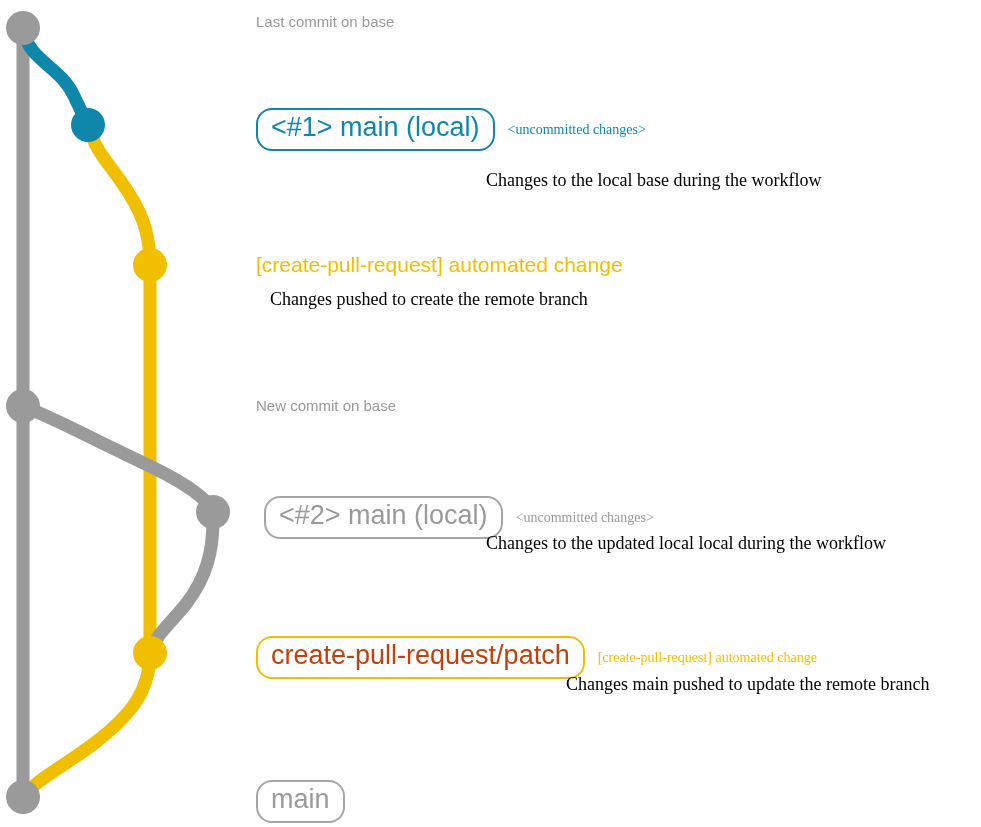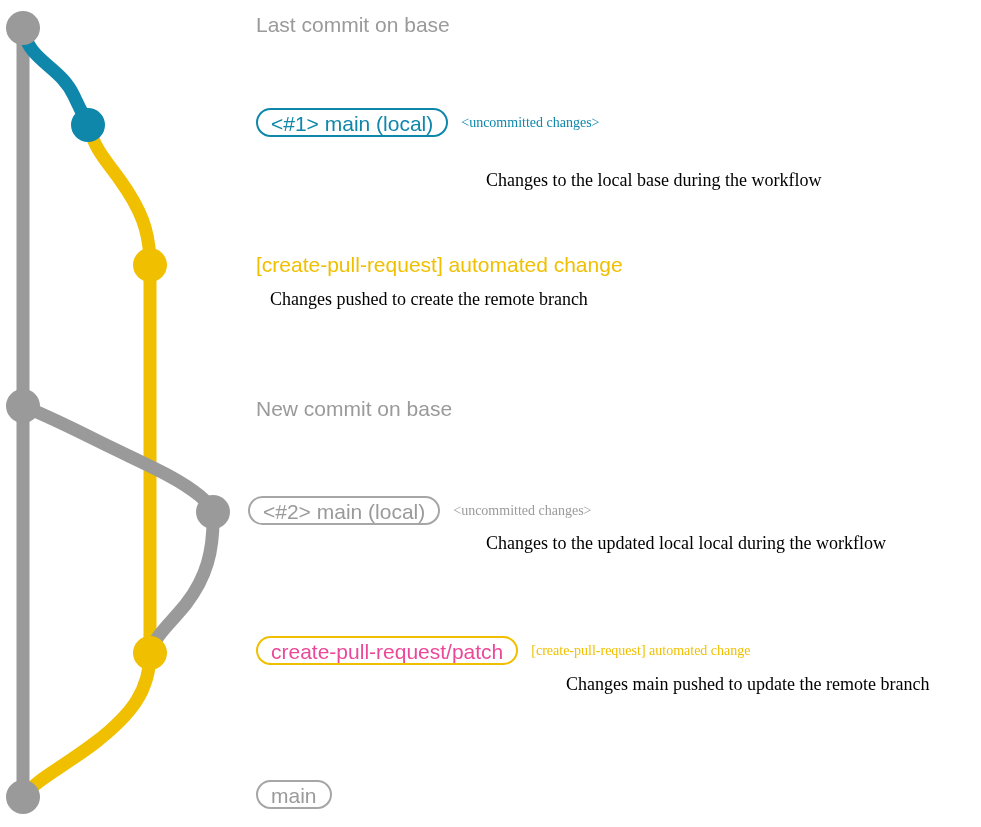--- a/index.html
+++ b/index.html
@@ -23,43 +23,43 @@
     height: 827px;
   }
   .row {
     position: absolute;
     display: flex;
     align-items: center;
     white-space: nowrap;
   }
   .heading-text {
     font-family: "Liberation Sans", sans-serif;
-    font-size: 21px;
+    font-size: 15px;
     color: #9a9a9a;
     letter-spacing: 0px;
     text-align: right;
   }
   .pill {
     display: inline-block;
     border: 2px solid #9a9a9a;
     border-radius: 16px;
-    padding: 3px 13px 0 13px;
+    padding: 3px 13px 8px 13px;
     font-family: "Liberation Sans", sans-serif;
-    font-size: 21px;
+    font-size: 27px;
     line-height: 1.05;
     color: #9a9a9a;
     background: #ffffff;
   }
   .pill.teal {
     border-color: #0e87ab;
     color: #0e87ab;
   }
   .pill.yellow {
     border-color: #f0c000;
-    color: #ec4899;
+    color: #c2410c;
   }
   .pill.gray {
     border-color: #a6a6a6;
     color: #9a9a9a;
   }
   .commit-msg {
     font-family: Liberation Serif, serif;
     font-size: 14px;
     margin-left: 13px;
   }
@@ -119,21 +119,21 @@
 </div>
 <div class="subtext" style="left:486px; top:145px;margin-top:25px;">Changes to the local base during the workflow</div>
 
 <div class="standalone-msg yellow" style="left:256px; top:253px;">[create-pull-request] automated change</div>
 <div class="subtext" style="left:270px; top:289px;">Changes pushed to create the remote branch</div>
 
 <div class="row" style="left:256px; top:397px;">
   <span class="heading-text">New commit on base</span>
 </div>
 
-<div class="row" style="left:248px; top:496px;">
+<div class="row" style="left:264px; top:496px;">
   <span class="pill gray">&lt;#2&gt; main (local)</span>
   <span class="commit-msg gray">&lt;uncommitted changes&gt;</span>
 </div>
 <div class="subtext" style="left:486px; top:533px;">Changes to the updated local local during the workflow</div>
 
 <div class="row" style="left:256px; top:636px;">
   <span class="pill yellow">create-pull-request/patch</span>
   <span class="commit-msg yellow">[create-pull-request] automated change</span>
 </div>
 <div class="subtext" style="left:566px; top:674px;">Changes main pushed to update the remote branch</div>

